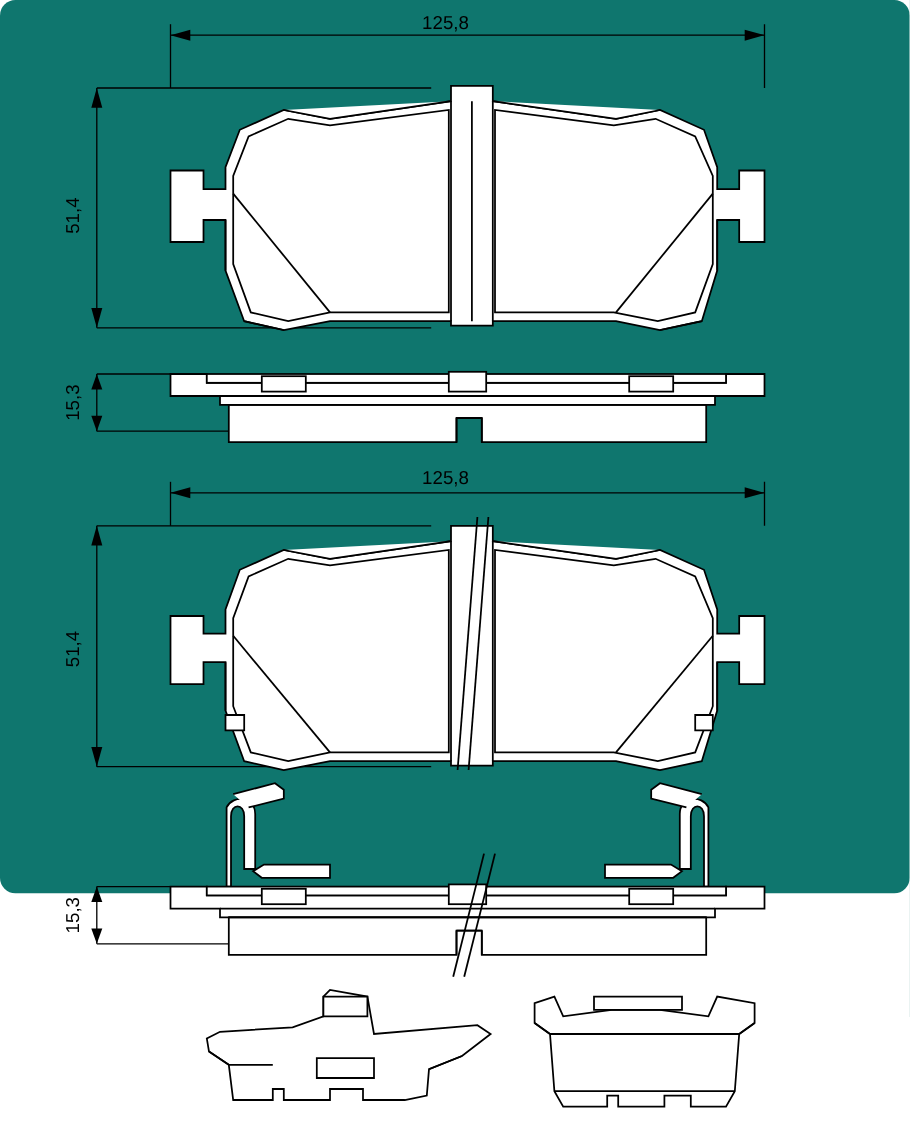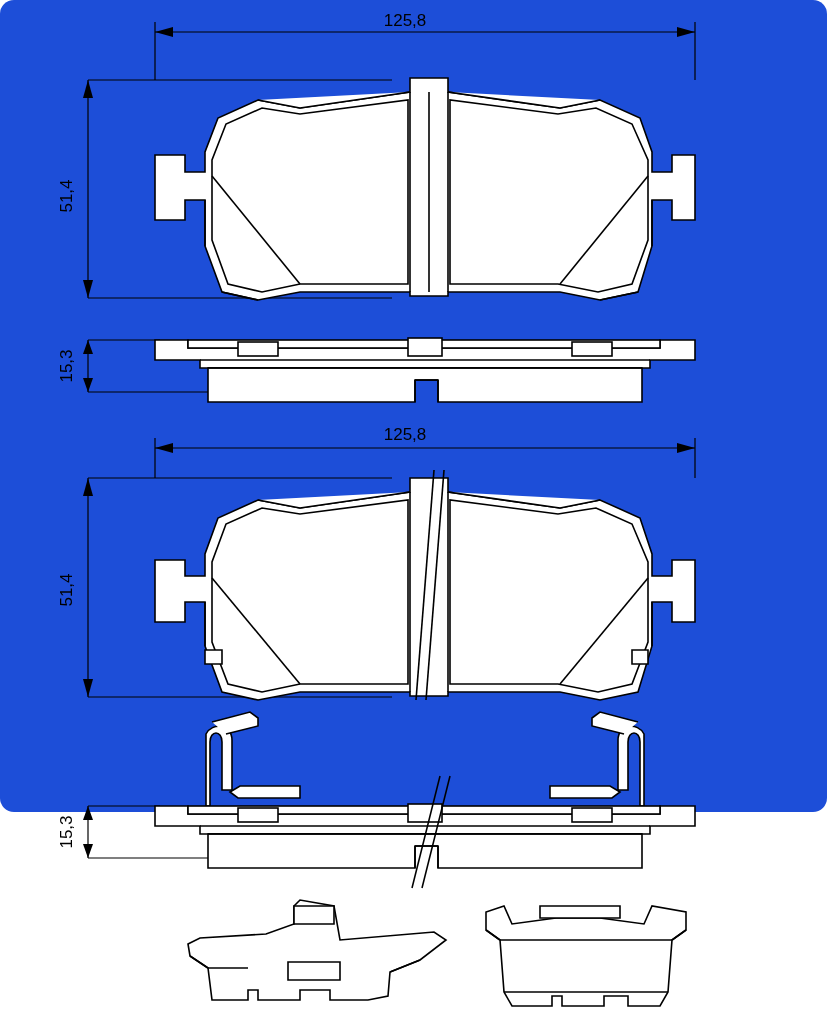--- a/index.html
+++ b/index.html
@@ -10,21 +10,21 @@
   body {
     width: 827px;
     height: 1024px;
     font-family: "Liberation Sans", sans-serif;
     overflow: hidden;
   }
   #sheet {
     position: relative;
     width: 827px;
     height: 812px;
-    background: #1d4ed8;
+    background: #0f766e;
     border-radius: 14px;
   }
   #sheet svg {
     display: block;
   }
   .dimtext {
     font-family: "Liberation Sans", sans-serif;
     font-size: 17px;
     fill: #000000;
   }

